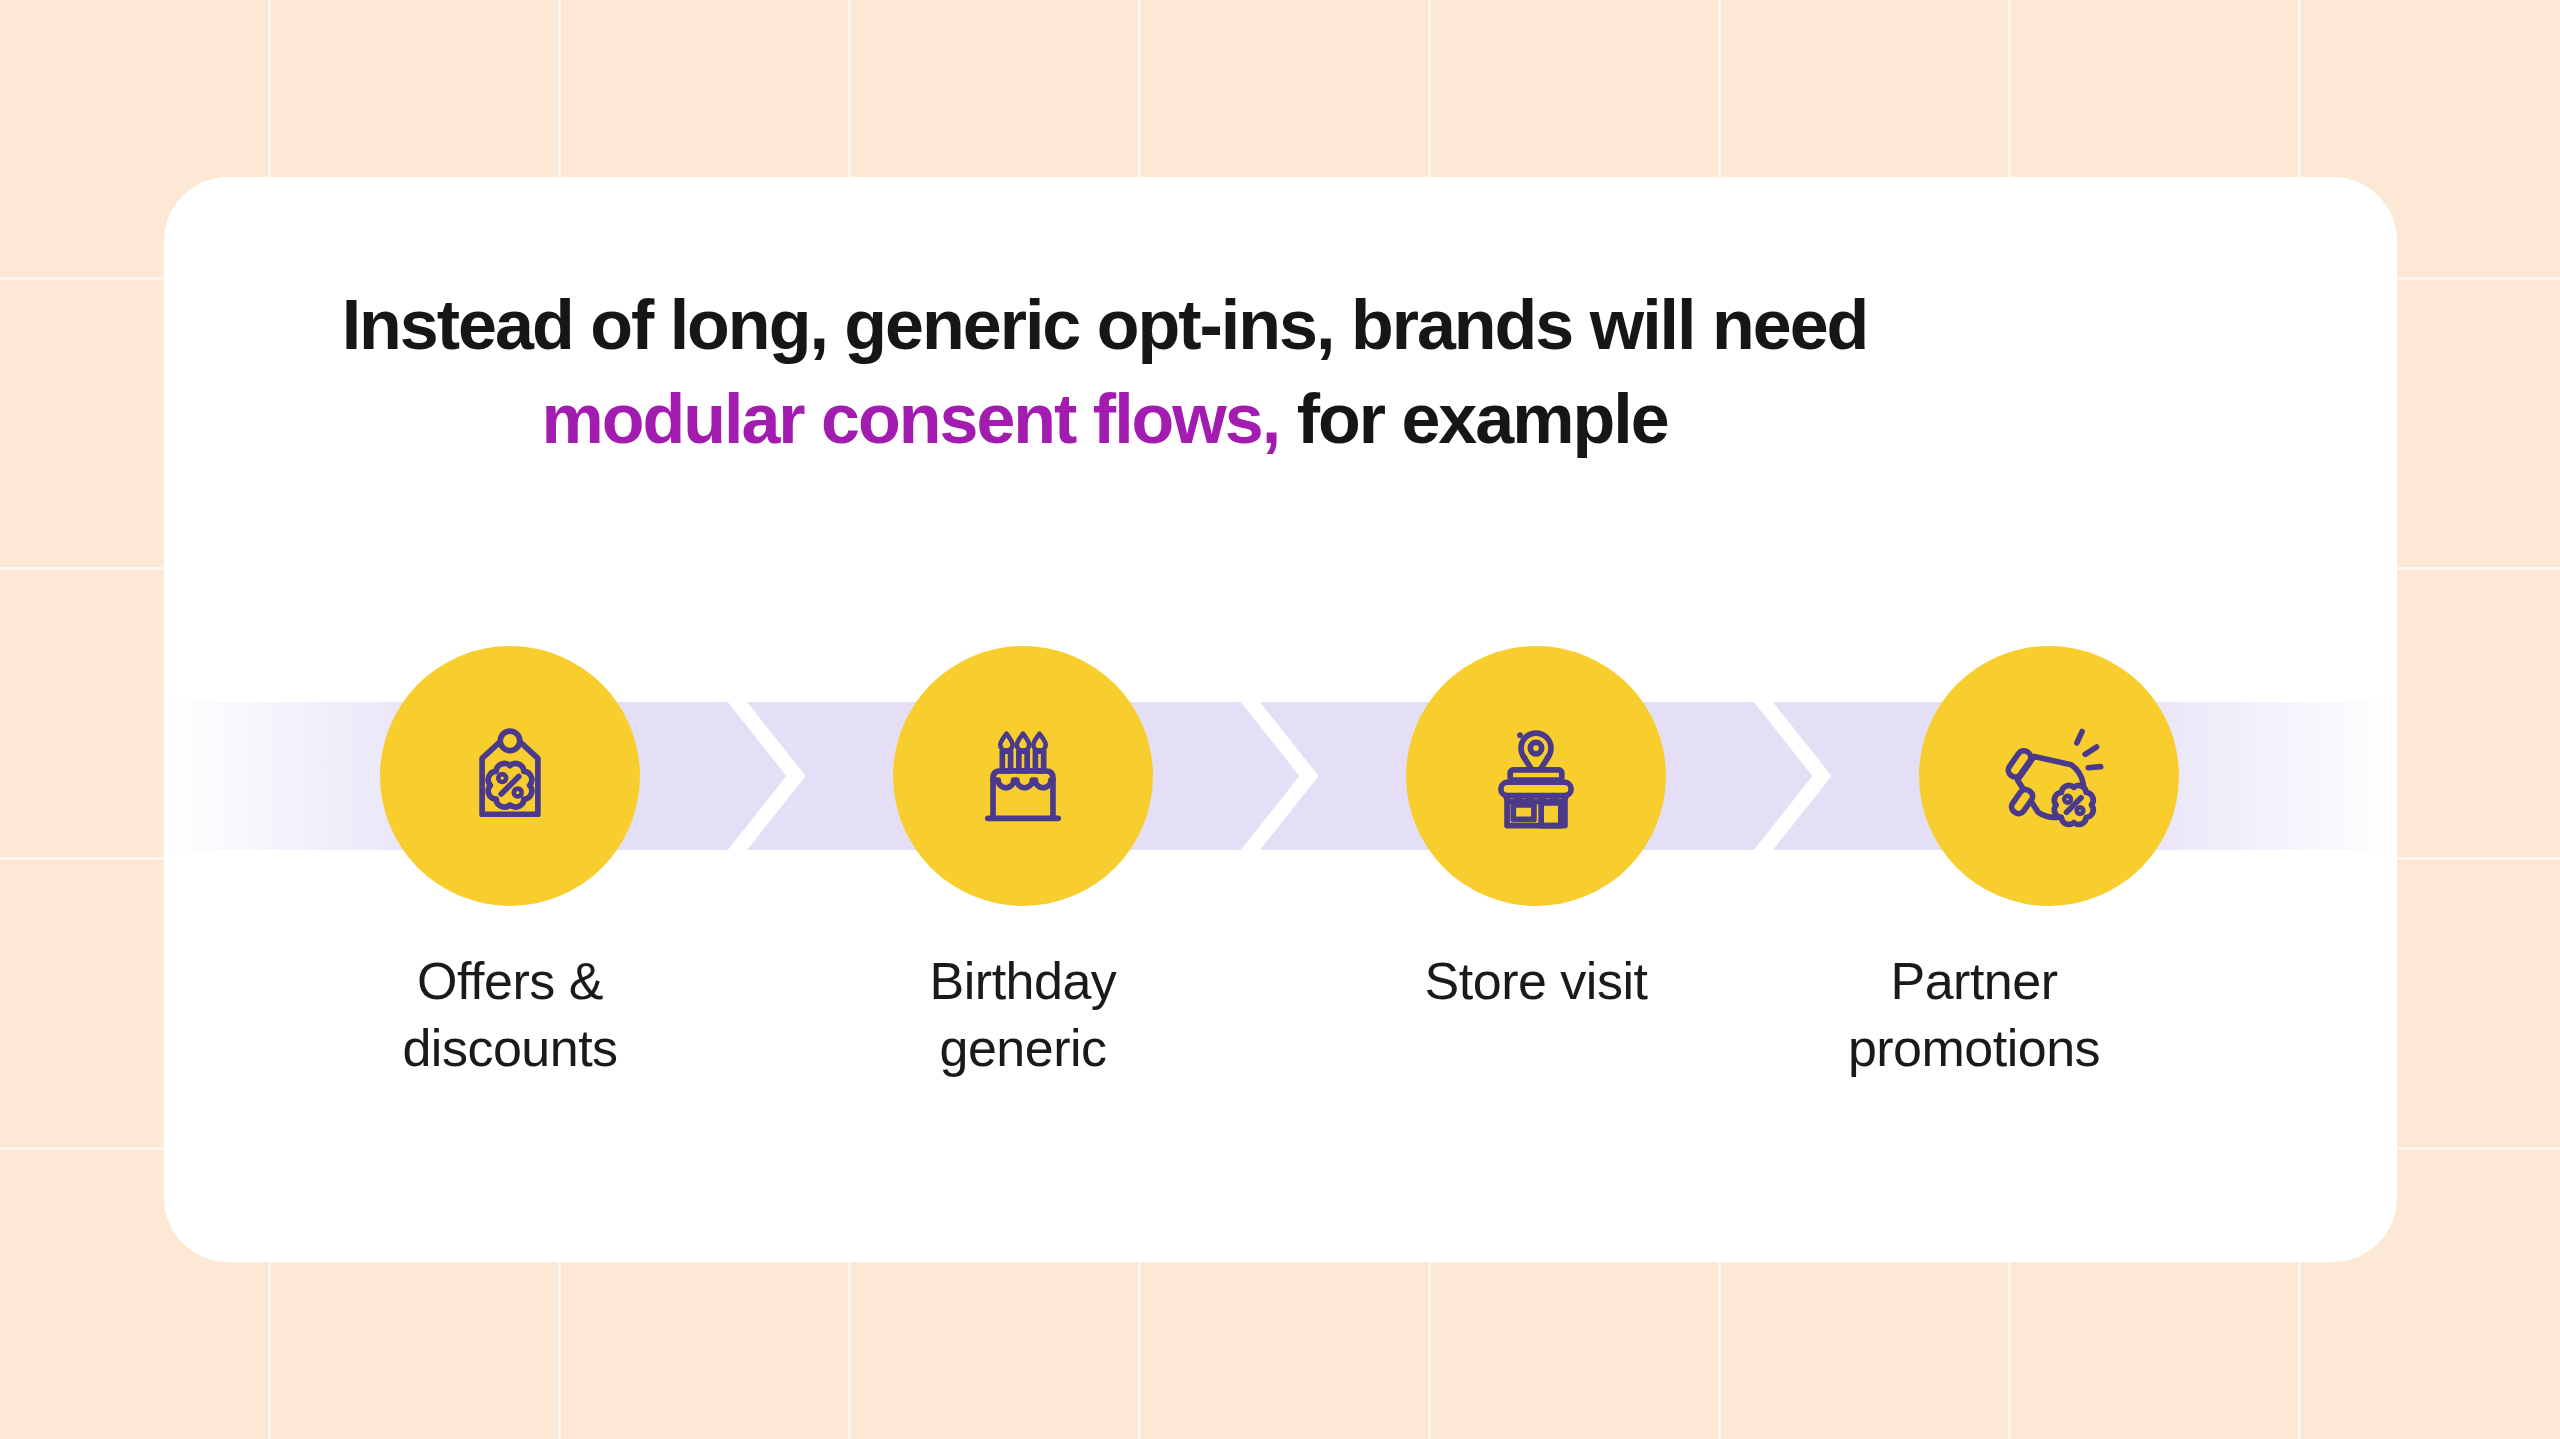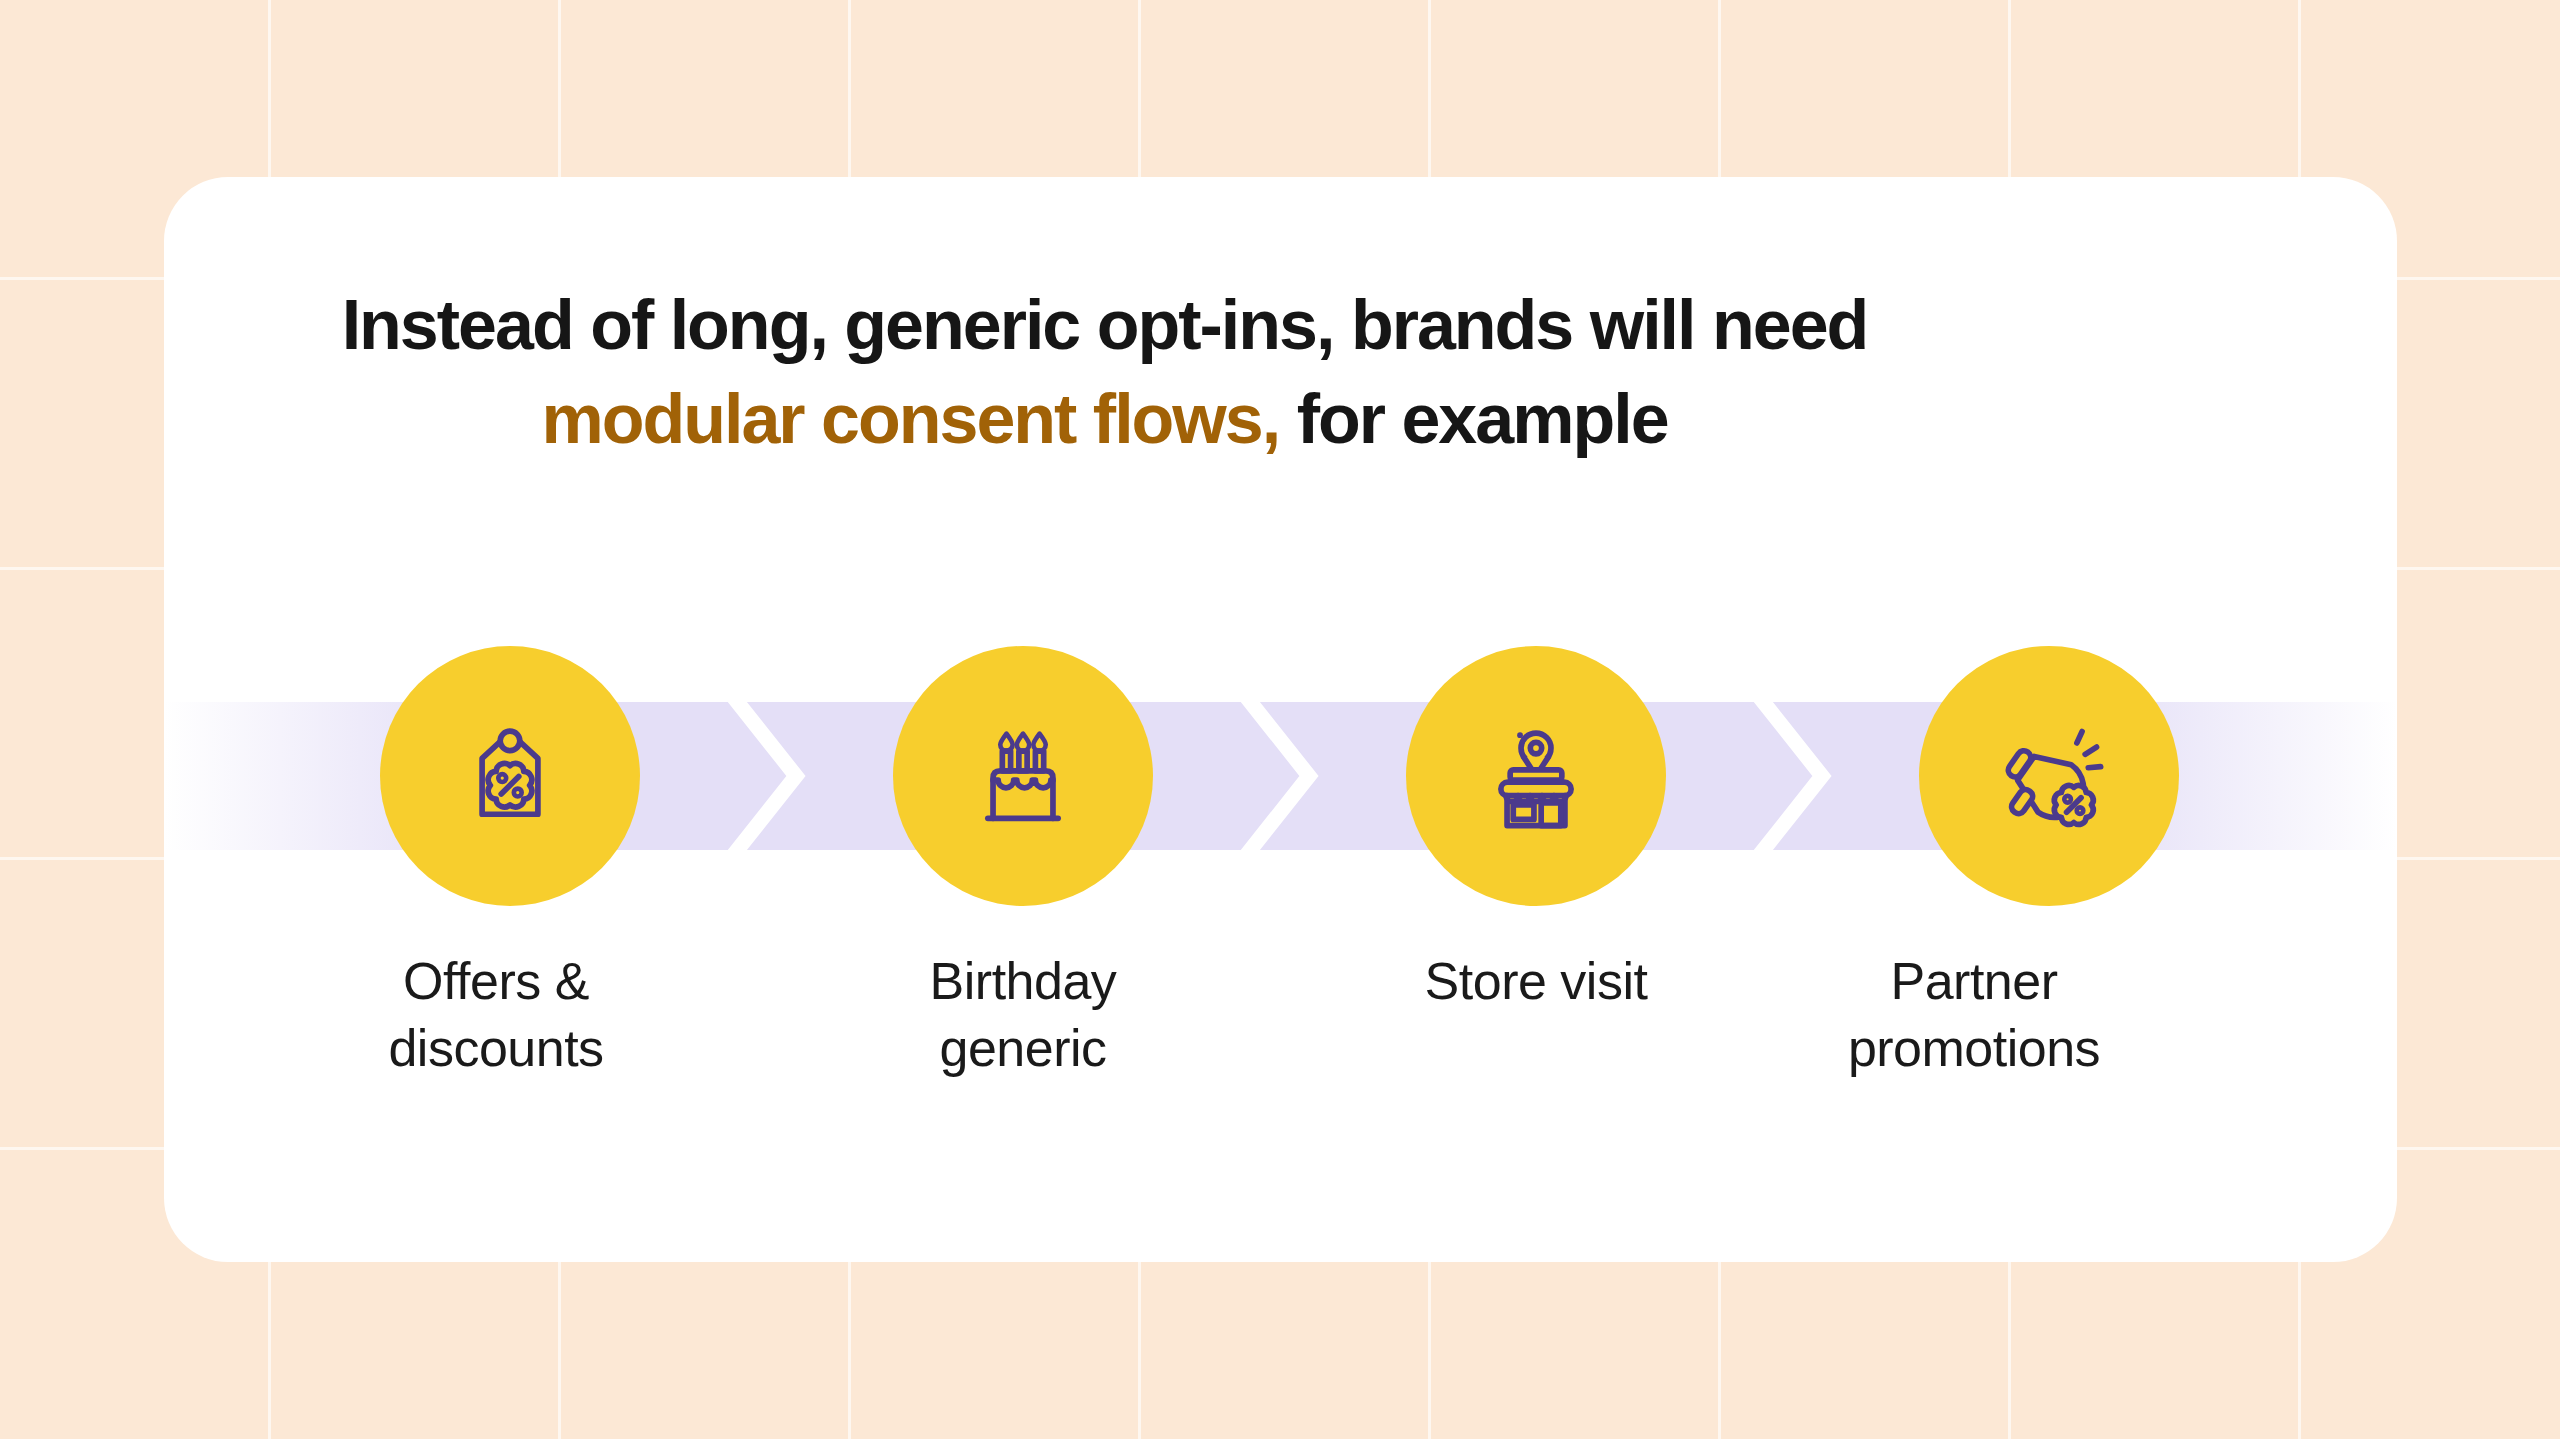--- a/index.html
+++ b/index.html
@@ -14,38 +14,38 @@
   }
   .card{
     position:absolute;left:164px;top:177px;width:2233px;height:1085px;
     background:#ffffff;border-radius:64px;
   }
   .title{
     position:absolute;left:164px;top:278px;width:1881px;margin:0;
     text-align:center;font-size:70px;line-height:94px;font-weight:700;
     letter-spacing:-2px;color:#161616;
   }
-  .title .hl{color:#a16207;}
+  .title .hl{color:#a21caf;}
   .band{
     position:absolute;left:164px;top:702px;width:2233px;height:148px;
     background:linear-gradient(90deg, rgba(228,223,247,0) 0%, #E4DFF7 14%, #E4DFF7 86%, rgba(228,223,247,0) 100%);
   }
   .chevron{position:absolute;top:702px;width:100px;height:148px;}
   .circle{
     position:absolute;top:646px;width:260px;height:260px;border-radius:50%;
     background:#F7CE2D;display:flex;align-items:center;justify-content:center;
   }
   .circle svg{display:block;}
   .step-label{
     position:absolute;top:948px;width:480px;
     text-align:center;font-size:52px;line-height:67px;font-weight:400;
     letter-spacing:-0.5px;color:#1a1a1a;
   }
   .pos-c1{left:380px;} .pos-c2{left:893px;} .pos-c3{left:1406px;} .pos-c4{left:1919px;}
-  .pos-l1{left:256px;} .pos-l2{left:783px;} .pos-l3{left:1296px;} .pos-l4{left:1734px;}
+  .pos-l1{left:270px;} .pos-l2{left:783px;} .pos-l3{left:1296px;} .pos-l4{left:1734px;}
   .pos-a1{left:716px;} .pos-a2{left:1229px;} .pos-a3{left:1742px;}
   .ic{stroke:#4B3A8C;stroke-width:5.5;fill:none;stroke-linecap:round;stroke-linejoin:round;}
   .ic-fill{stroke:#4B3A8C;stroke-width:5.5;fill:#F7CE2D;stroke-linecap:round;stroke-linejoin:round;}
   .ic-thin{stroke:#4B3A8C;stroke-width:4.5;fill:none;stroke-linecap:round;stroke-linejoin:round;}
   .chev{stroke:#ffffff;stroke-width:15;fill:none;}
 </style>
 </head>
 <body>
 
 <div class="card"></div>

